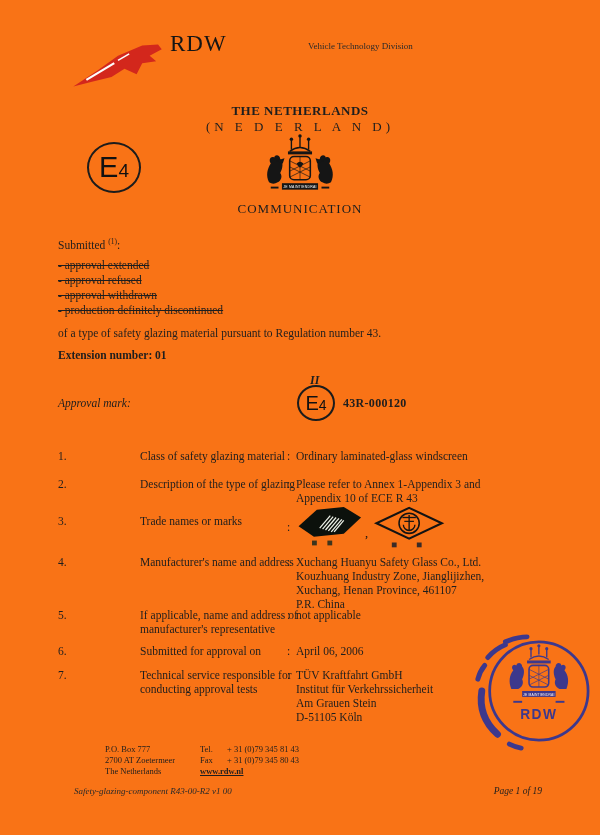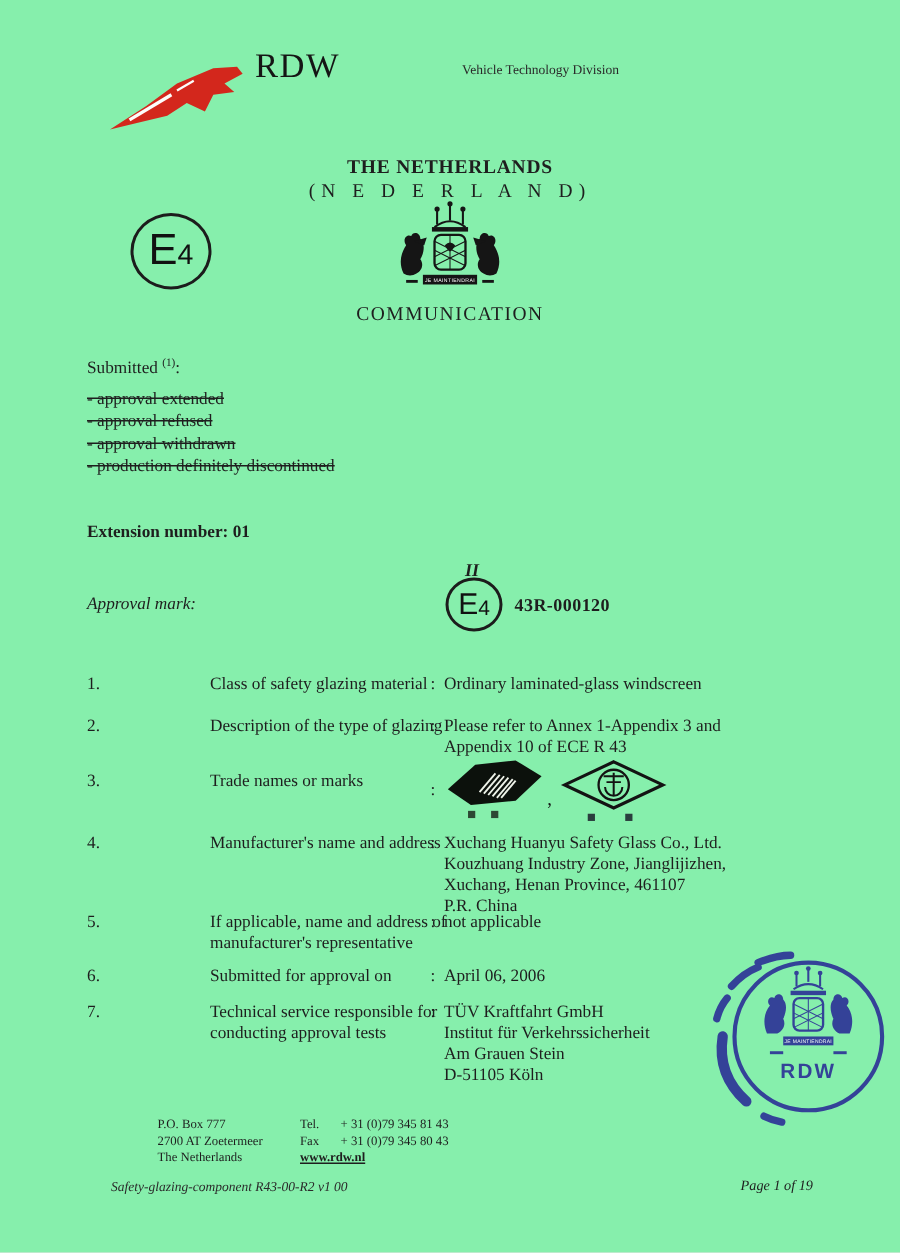--- a/index.html
+++ b/index.html
@@ -1,18 +1,18 @@
 <!DOCTYPE html>
 <html><head>
 <meta charset="utf-8">
 <style>
   html,body{margin:0;padding:0;background:#e8e8e6;}
   .page{
     position:relative;width:600px;height:835px;margin:0 auto;
-    background:#86efac;color:#1e1e1e;
+    background:#f97316;color:#1e1e1e;
     font-family:"Liberation Serif", serif;
     overflow:hidden;
   }
   .abs{position:absolute;}
   .ml{white-space:pre-line;}
   .b{font-weight:bold;}
   .i{font-style:italic;}
   .center{left:0;width:600px;text-align:center;}
   .body-txt{font-size:11.5px;line-height:14px;}
   .struck{text-decoration:line-through;}
@@ -115,20 +115,21 @@
     <span class="eE">E</span>
     <span class="e4">4</span>
   </div>
 
   <div class="abs concerning">
     <div class="head"><span>Submitted </span><sup>(1)</sup><span>:</span></div>
     <div class="opt struck">- approval extended</div>
     <div class="opt struck">- approval refused</div>
     <div class="opt struck">- approval withdrawn</div>
     <div class="opt struck">- production definitely discontinued</div>
+    <div class="subject">of a type of safety glazing material pursuant to Regulation number 43.</div>
   </div>
 
   <div class="abs approval-row">
     <span class="b">Extension number: 01</span>
   </div>
 
   <div class="abs mark-label i">Approval mark:</div>
   <div class="abs mark-class">II</div>
   <div class="abs e-circle e4-mark">
     <span class="eE">E</span>

